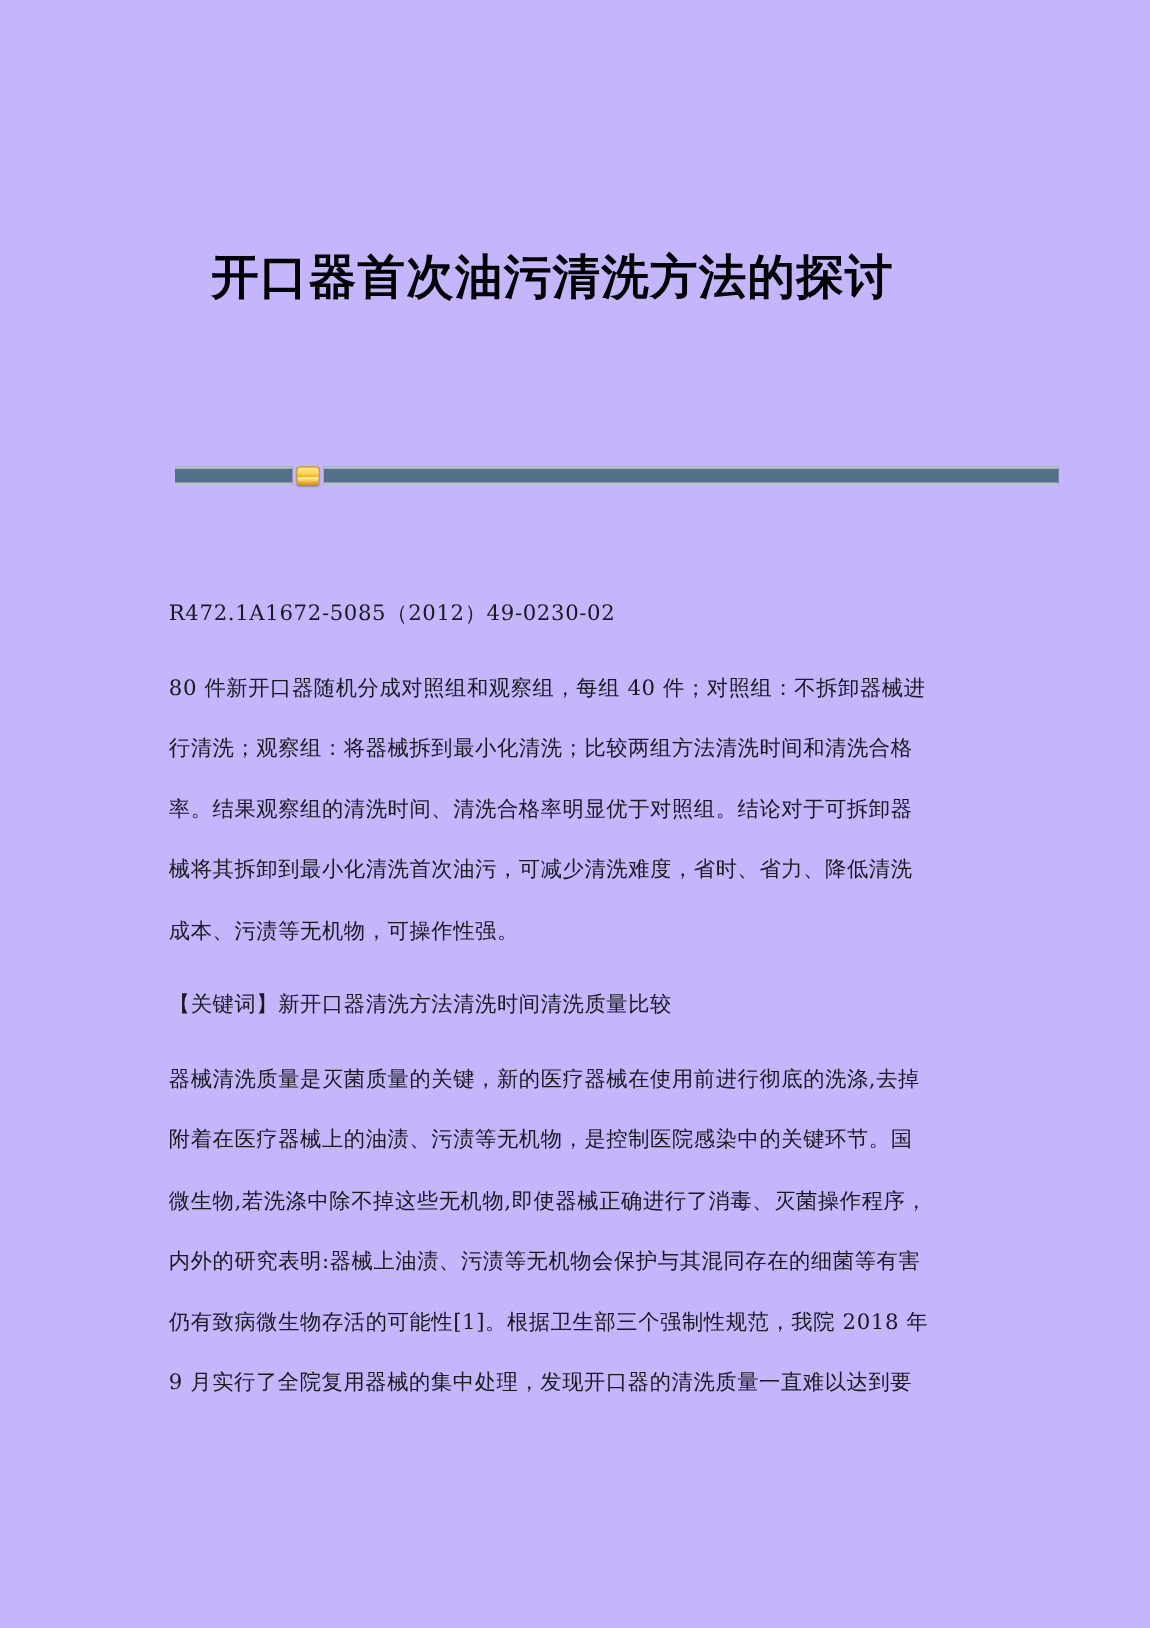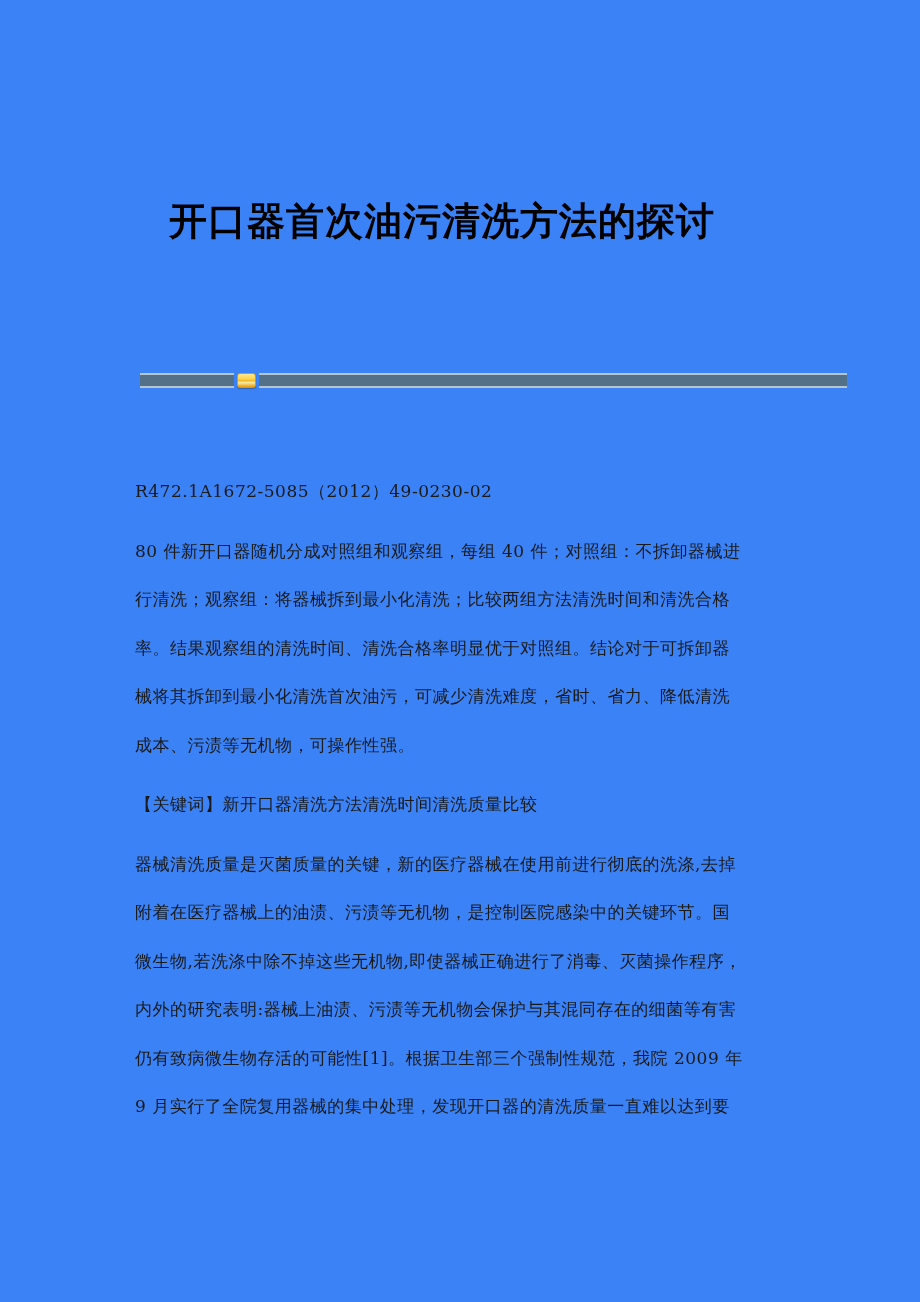--- a/index.html
+++ b/index.html
@@ -4,21 +4,21 @@
 <style>
   html, body {
     margin: 0;
     padding: 0;
     background: #ffffff;
   }
   .page {
     position: relative;
     width: 920px;
     height: 1302px;
-    background: #3b82f6;
+    background: #c4b5fd;
     overflow: hidden;
     font-family: "DejaVu Serif", "Liberation Serif", serif;
     color: #1a1a1a;
   }
   .doc-title {
     margin-top: 196px;
     text-align: center;
     transform: translateX(-18px);
     font-size: 38px;
     font-weight: bold;
@@ -93,18 +93,18 @@
         <div class="line">成本、污渍等无机物，可操作性强。</div>
       </div>
     <div class="para">
         <div class="line">【关键词】新开口器清洗方法清洗时间清洗质量比较</div>
       </div>
     <div class="para">
         <div class="line">器械清洗质量是灭菌质量的关键，新的医疗器械在使用前进行彻底的洗涤,去掉</div>
         <div class="line">附着在医疗器械上的油渍、污渍等无机物，是控制医院感染中的关键环节。国</div>
         <div class="line">微生物,若洗涤中除不掉这些无机物,即使器械正确进行了消毒、灭菌操作程序，</div>
         <div class="line">内外的研究表明:器械上油渍、污渍等无机物会保护与其混同存在的细菌等有害</div>
-        <div class="line">仍有致病微生物存活的可能性[1]。根据卫生部三个强制性规范，我院 2009 年</div>
+        <div class="line">仍有致病微生物存活的可能性[1]。根据卫生部三个强制性规范，我院 2018 年</div>
         <div class="line">9 月实行了全院复用器械的集中处理，发现开口器的清洗质量一直难以达到要</div>
       </div>
   </div>
 
 </div>
 
 </body></html>

